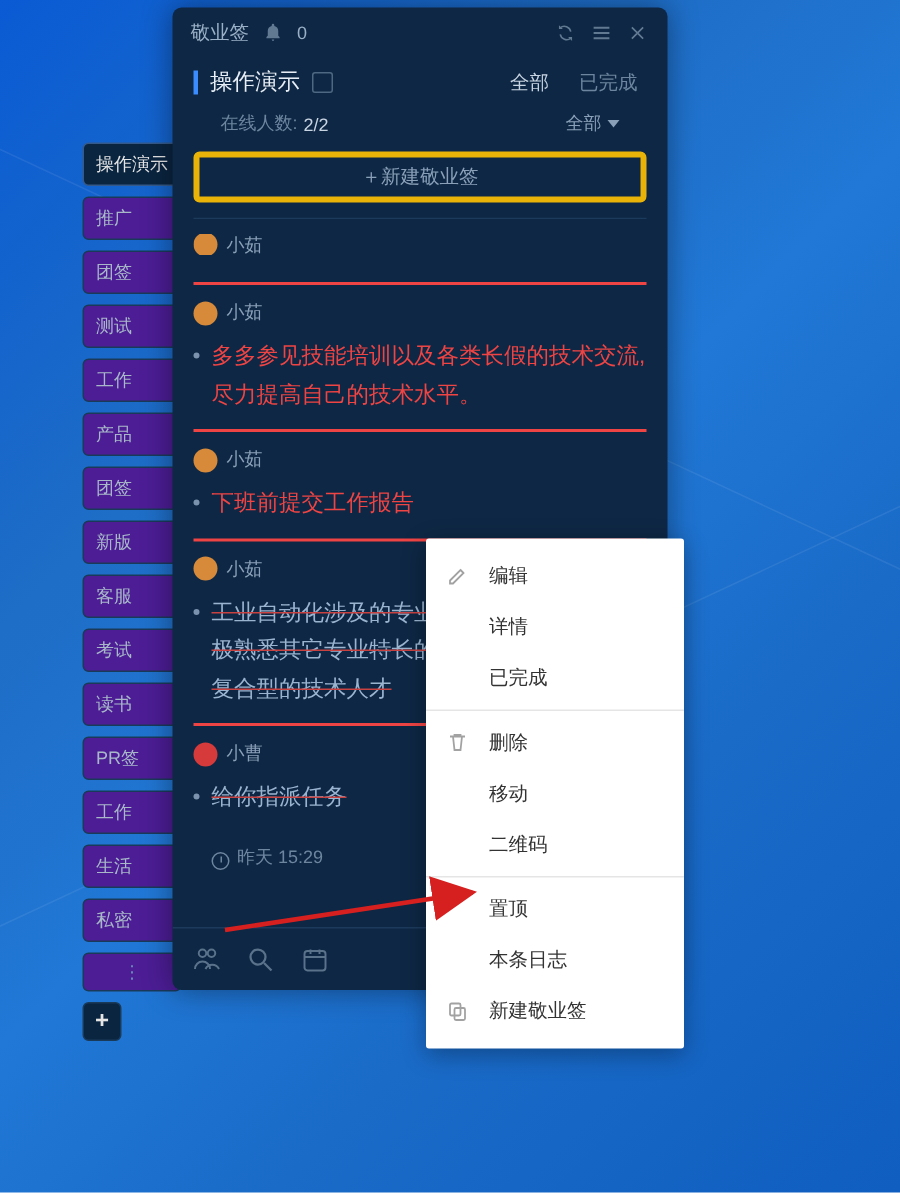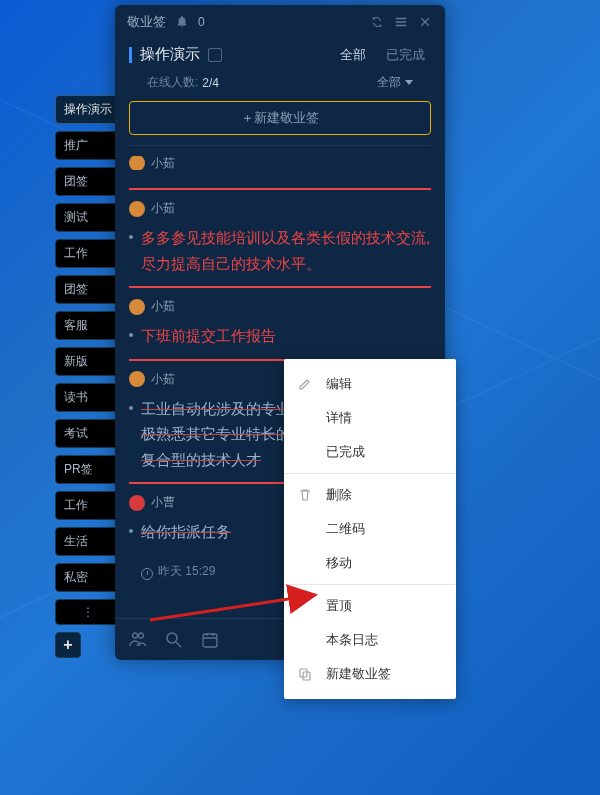--- a/index.html
+++ b/index.html
@@ -27,21 +27,21 @@
     .tags-column {
       position: absolute;
       left: 55px;
       top: 95px;
       display: flex;
       flex-direction: column;
       gap: 7px;
       z-index: 1;
     }
     .tag {
-      background: #000000;
+      background: #4c1d95;
       color: #a8b8c8;
       font-size: 12px;
       padding: 5px 8px;
       border-radius: 4px;
       text-align: left;
       min-width: 50px;
       border: 1px solid #1a3a5a;
       white-space: nowrap;
       overflow: hidden;
     }
@@ -107,21 +107,21 @@
       color: #6d859f;
     }
     .sub-row .count { color: #c8d4e2; margin-left: 4px; }
     .sub-row .spacer { flex: 1; }
     .sub-row .dropdown { color: #8aa0b8; cursor: pointer; }
     .chev-down { display: inline-block; width: 0; height: 0; border-left: 4px solid transparent; border-right: 4px solid transparent; border-top: 5px solid #8aa0b8; margin-left: 4px; vertical-align: middle; }
 
     .new-btn {
       margin: 2px 14px 10px;
       height: 34px;
-      border: 1px solid #eab308;
+      border: 4px solid #eab308;
       border-radius: 4px;
       color: #8aa0b8;
       display: flex;
       align-items: center;
       justify-content: center;
       font-size: 13px;
       cursor: pointer;
     }
 
     .notes {
@@ -182,25 +182,26 @@
   </style>
 </head>
 <body>
 
 <div class="tags-column">
   <div class="tag active">操作演示</div>
   <div class="tag">推广</div>
   <div class="tag">团签</div>
   <div class="tag">测试</div>
   <div class="tag">工作</div>
+  <div class="tag">产品</div>
   <div class="tag">团签</div>
+  <div class="tag">新版</div>
   <div class="tag">客服</div>
-  <div class="tag">新版</div>
+  <div class="tag">考试</div>
   <div class="tag">读书</div>
-  <div class="tag">考试</div>
   <div class="tag">PR签</div>
   <div class="tag">工作</div>
   <div class="tag">生活</div>
   <div class="tag">私密</div>
   <div class="tag dots">⋮</div>
   <div class="tag plus">+</div>
 </div>
 
 <div class="app-window">
   <div class="title-bar">
@@ -234,21 +235,21 @@
     <div class="accent"></div>
     <div class="header-title">操作演示</div>
     <div class="header-icon"></div>
     <div class="spacer"></div>
     <div class="tab-btn">全部</div>
     <div class="tab-btn dim">已完成</div>
   </div>
 
   <div class="sub-row">
     <span>在线人数:</span>
-    <span class="count">2/4</span>
+    <span class="count">2/2</span>
     <span class="spacer"></span>
     <span class="dropdown">
       <span>全部</span><span class="chev-down"></span>
     </span>
   </div>
 
   <div class="new-btn">＋新建敬业签</div>
 
   <div class="notes">
     <div class="note-block" style="border-top:1px solid #1c3a5c">
@@ -332,24 +333,24 @@
   <div class="menu-sep"></div>
   <div class="menu-item">
     <span class="menu-icon">
       <svg viewBox="0 0 14 14" width="14" height="14">
           <path fill="none" stroke="#666" stroke-width="1.2" d="M2 3h10M5 3V2h4v1M4 3l1 9h4l1-9"></path>
         </svg>
     </span>
     <span>删除</span>
   </div>
   <div class="menu-item">
+      <span>移动</span>
+    </div>
+  <div class="menu-item">
       <span>二维码</span>
-    </div>
-  <div class="menu-item">
-      <span>移动</span>
     </div>
   <div class="menu-sep"></div>
   <div class="menu-item">
       <span>置顶</span>
     </div>
   <div class="menu-item">
       <span>本条日志</span>
     </div>
   <div class="menu-item">
     <span class="menu-icon">

